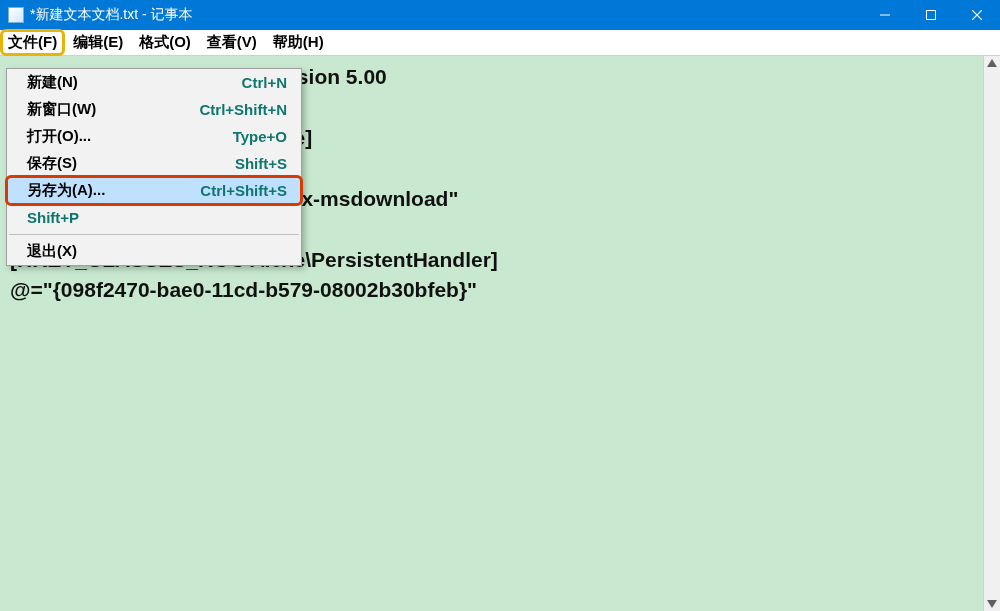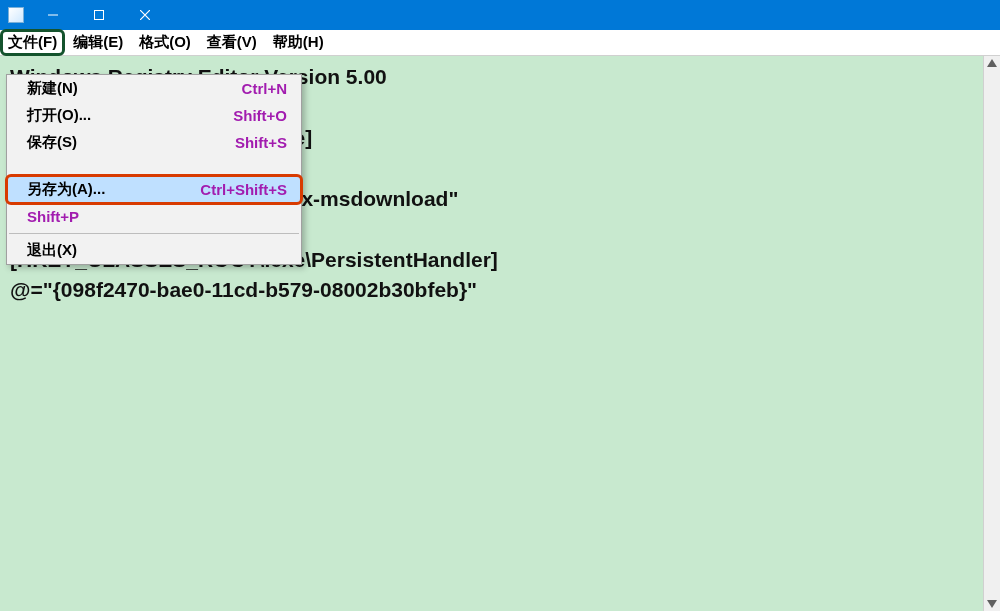--- a/index.html
+++ b/index.html
@@ -5,44 +5,45 @@
   * { margin: 0; padding: 0; box-sizing: border-box; }
   html, body { width: 1000px; height: 611px; overflow: hidden; font-family: "Microsoft YaHei", "Segoe UI", sans-serif; }
   .window { width: 1000px; height: 611px; display: flex; flex-direction: column; background: #c8e9cf; }
   .titlebar { height: 30px; background: #0078d7; color: #fff; display: flex; align-items: center; padding-left: 8px; font-size: 14px; }
   .titlebar .icon { width: 16px; height: 16px; margin-right: 6px; background: linear-gradient(135deg,#fff 0%, #cfe8ff 100%); border:1px solid #7ab0d8; }
   .titlebar .title { flex: 1; white-space: nowrap; }
   .titlebar .win-btns { display: flex; height: 100%; }
   .titlebar .win-btn { width: 46px; height: 100%; display: flex; align-items: center; justify-content: center; font-size: 14px; color: #fff; }
   .menubar { height: 26px; background: #fff; display: flex; align-items: stretch; font-size: 15px; font-weight: 700; border-bottom: 1px solid #d0d0d0; }
   .menubar .menu-item { padding: 2px 8px; display: flex; align-items: center; cursor: default; }
-  .menubar .menu-item.highlighted { border: 3px solid #14532d; border-radius: 6px; padding: 0 5px; margin: -1px 0; }
+  .menubar .menu-item.highlighted { border: 3px solid #eab308; border-radius: 6px; padding: 0 5px; margin: -1px 0; }
   .editor-wrap { position: relative; flex: 1; }
   .editor { position: absolute; inset: 0; padding: 6px 10px; background: #c8e9cf; font-size: 21px; font-weight: 700; color: #111; white-space: pre; line-height: 1.45; overflow: auto; }
   .editor .line { display: block; }
   .scrollbar-v { position: absolute; top: 0; right: 0; bottom: 0; width: 17px; background: #f0f0f0; border-left: 1px solid #d0d0d0; }
   .scrollbar-v::before, .scrollbar-v::after { content: ""; position: absolute; left: 3px; width: 11px; height: 11px; }
   .scrollbar-v::before { top: 3px; border-left: 5px solid transparent; border-right: 5px solid transparent; border-bottom: 8px solid #606060; width:0; height:0; }
   .scrollbar-v::after { bottom: 3px; border-left: 5px solid transparent; border-right: 5px solid transparent; border-top: 8px solid #606060; width:0; height:0; }
-  .dropdown { position: absolute; top: 74px; left: 6px; width: 296px; background: #f2f2f2; border: 1px solid #a0a0a0; box-shadow: 3px 3px 6px rgba(0,0,0,0.25); font-size: 15px; font-weight: 700; z-index: 10; }
+  .dropdown { position: absolute; top: 68px; left: 6px; width: 296px; background: #f2f2f2; border: 1px solid #a0a0a0; box-shadow: 3px 3px 6px rgba(0,0,0,0.25); font-size: 15px; font-weight: 700; z-index: 10; }
   .dropdown .row { display: flex; align-items: center; height: 27px; padding: 0 14px 0 20px; cursor: default; }
   .dropdown .row.separator { height: 0; border-top: 1px solid #bdbdbd; margin: 3px 2px; padding: 0; }
   .dropdown .row.hovered { background: #bfe0ff; }
-  .dropdown .row.highlighted { position: relative; margin-top: 20px; }
+  .dropdown .row.highlighted { position: relative; }
   .dropdown .row.highlighted::after { content: ""; position: absolute; inset: -2px -2px -2px -2px; border: 3px solid #d83b01; border-radius: 6px; pointer-events: none; }
   .dropdown .label { flex: 1; white-space: nowrap; }
-  .dropdown .shortcut { color: #a21caf; white-space: nowrap; }
+  .dropdown .shortcut { color: #0f766e; white-space: nowrap; }
 </style>
 </head>
 <body>
 
 <div class="window">
 
   <div class="titlebar">
     <div class="icon"></div>
+    <div class="title">*新建文本文档.txt - 记事本</div>
     <div class="win-btns">
       <div class="win-btn">
         <svg width="10" height="10" viewBox="0 0 10 10">
             <path d="M0 5 H10" stroke="#fff" stroke-width="1"></path>
           </svg>
       </div>
       <div class="win-btn">
         <svg width="10" height="10" viewBox="0 0 10 10">
             <rect x="0.5" y="0.5" width="9" height="9" fill="none" stroke="#fff" stroke-width="1"></rect>
           </svg>
@@ -67,22 +68,26 @@
     <div class="editor" id="editor"><span class="line">Windows Registry Editor Version 5.00</span><span class="line">&nbsp;</span><span class="line">[HKEY_CLASSES_ROOT\.exe]</span><span class="line">@="exefile"</span><span class="line">"Content Type"="application/x-msdownload"</span><span class="line">&nbsp;</span><span class="line">[HKEY_CLASSES_ROOT\.exe\PersistentHandler]</span><span class="line">@="{098f2470-bae0-11cd-b579-08002b30bfeb}"</span></div>
     <div class="scrollbar-v"></div>
   </div>
 
   <div class="dropdown" id="dropdown">
       <div class="row">
         <span class="label">新建(N)</span>
         <span class="shortcut">Ctrl+N</span>
       </div>
       <div class="row">
+        <span class="label">新窗口(W)</span>
+        <span class="shortcut">Ctrl+Shift+N</span>
+      </div>
+      <div class="row">
         <span class="label">打开(O)...</span>
-        <span class="shortcut">Shift+O</span>
+        <span class="shortcut">Type+O</span>
       </div>
       <div class="row">
         <span class="label">保存(S)</span>
         <span class="shortcut">Shift+S</span>
       </div>
       <div class="row hovered highlighted">
         <span class="label">另存为(A)...</span>
         <span class="shortcut">Ctrl+Shift+S</span>
       </div>
       <div class="row">

